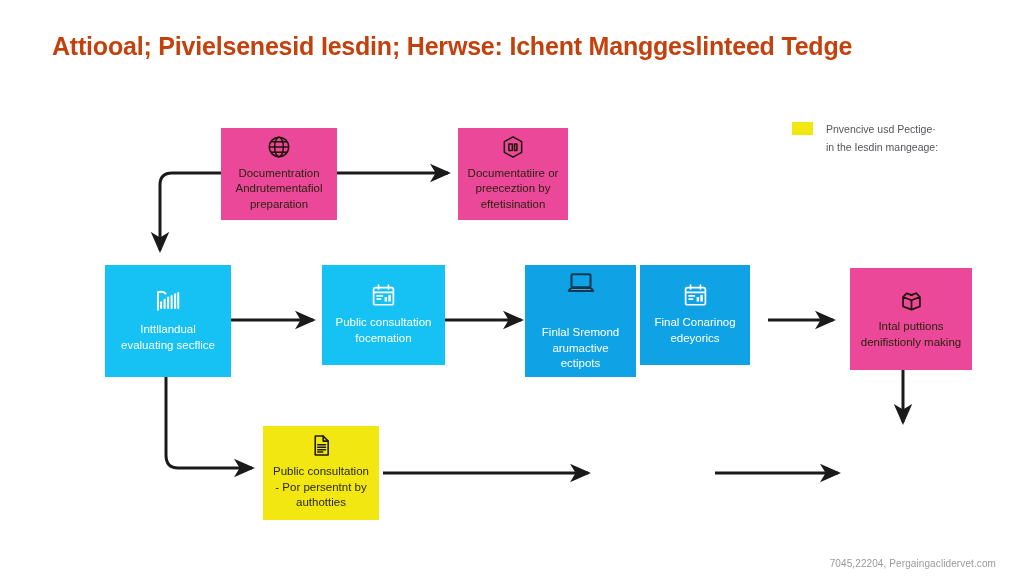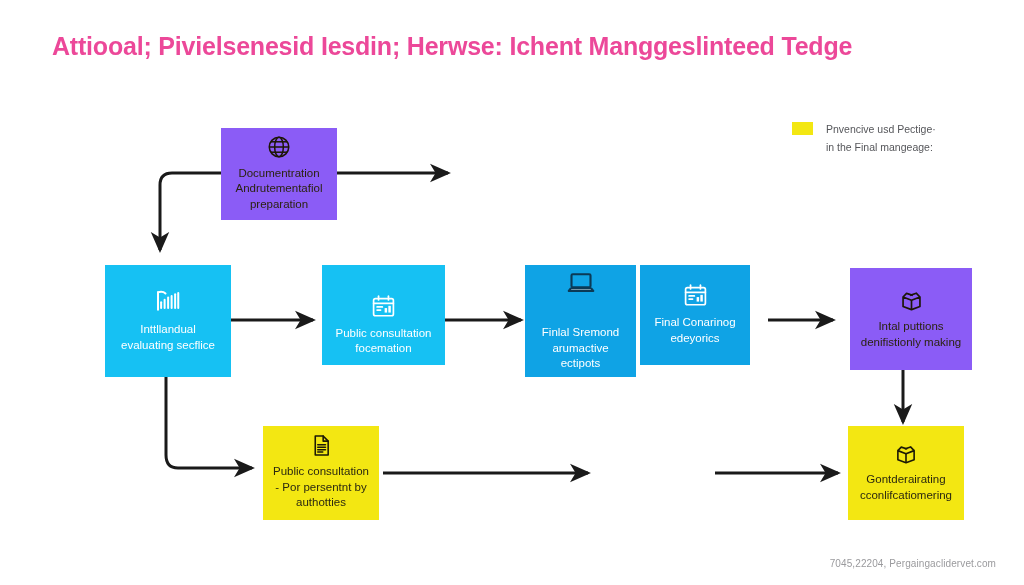--- a/index.html
+++ b/index.html
@@ -20,21 +20,21 @@
     overflow: hidden;
   }
   
   .diagram-title {
     position: absolute;
     left: 52px;
     top: 32px;
     width: 900px;
     font-size: 25px;
     font-weight: 700;
-    color: #ec4899;
+    color: #c2410c;
     letter-spacing: -0.2px;
     white-space: nowrap;
   }
   
   #connectors {
     position: absolute;
     left: 0;
     top: 0;
     width: 1024px;
     height: 585px;
@@ -58,21 +58,21 @@
     margin-bottom: 6px;
   }
   .node .node-label {
     font-size: 11.5px;
     line-height: 1.35;
     font-weight: 400;
     word-break: break-word;
     padding: 0 3px;
   }
   
-  .n-amber  { background: #8b5cf6; }
+  .n-amber  { background: #ec4899; }
   .n-amber  .node-label { color: #2b2310; }
   .n-yellow { background: #F3E712; }
   .n-yellow .node-label { color: #2b2910; }
   .n-cyan   { background: #16C1F3; }
   .n-cyan   .node-label { color: #ffffff; }
   .n-blue   { background: #0FA3E5; }
   .n-blue   .node-label { color: #ffffff; }
 
   
   .legend {
@@ -149,38 +149,48 @@
         <circle cx="12" cy="12" r="9"></circle>
         <ellipse cx="12" cy="12" rx="4" ry="9"></ellipse>
         <line x1="3" y1="12" x2="21" y2="12"></line>
         <line x1="4.4" y1="7.2" x2="19.6" y2="7.2"></line>
         <line x1="4.4" y1="16.8" x2="19.6" y2="16.8"></line>
       </svg>
     </span>
     <div class="node-label">Documentration Andrutementafiol preparation</div>
   </div>
 
+  <div class="node n-amber" style="left:458px; top:128px; width:110px; height:92px;">
+    <span class="node-icon">
+      <svg width="26" height="26" viewBox="0 0 24 24" fill="none" stroke="#1d1606" stroke-width="1.4" stroke-linejoin="round">
+        <path d="M12 2.6 20 7.1 20 16.9 12 21.4 4 16.9 4 7.1 Z"></path>
+        <path d="M8.2 9.2 h3.2 v6 h-3.2 Z"></path>
+        <path d="M13.4 9.2 h2.2 v6 h-2.2 Z"></path>
+      </svg>
+    </span>
+    <div class="node-label">Documentatiire or preeceztion by eftetisination</div>
+  </div>
 
   <div class="node n-cyan" style="left:105px; top:265px; width:126px; height:112px;align-items:center;">
     <span class="node-icon">
       <svg width="30" height="30" viewBox="0 0 24 24" fill="none" stroke="#ffffff" stroke-width="1.6" stroke-linecap="round">
         <path d="M4 5 v14"></path>
         <path d="M4 5 q4 -1 6 1"></path>
         <line x1="6.5" y1="17.5" x2="6.5" y2="13"></line>
         <line x1="9.3" y1="17.5" x2="9.3" y2="11"></line>
         <line x1="12.1" y1="17.5" x2="12.1" y2="9.2"></line>
         <line x1="14.9" y1="17.5" x2="14.9" y2="8"></line>
         <line x1="17.7" y1="17.5" x2="17.7" y2="6.6"></line>
         <line x1="20.2" y1="17.5" x2="20.2" y2="5.6"></line>
       </svg>
     </span>
     <div class="node-label">Inttllandual evaluating secflice</div>
   </div>
 
-  <div class="node n-cyan" style="left:322px; top:265px; width:123px; height:100px;justify-content:flex-end;">
+  <div class="node n-cyan" style="left:322px; top:265px; width:123px; height:100px;">
     <span class="node-icon">
       <svg width="27" height="27" viewBox="0 0 24 24" fill="none" stroke="#ffffff" stroke-width="1.5" stroke-linecap="round">
         <rect x="3.2" y="5" width="17.6" height="15.2" rx="1.6"></rect>
         <line x1="3.2" y1="9.2" x2="20.8" y2="9.2"></line>
         <line x1="7.6" y1="2.8" x2="7.6" y2="6.2"></line>
         <line x1="16.4" y1="2.8" x2="16.4" y2="6.2"></line>
         <line x1="6.3" y1="12.4" x2="11" y2="12.4"></line>
         <line x1="6.3" y1="15.2" x2="9.4" y2="15.2"></line>
         <rect x="13" y="13.4" width="2.2" height="4" fill="#ffffff" stroke="none"></rect>
         <rect x="16.3" y="11.4" width="2.2" height="6" fill="#ffffff" stroke="none"></rect>
@@ -235,35 +245,24 @@
         <line x1="8.4" y1="11.2" x2="15.8" y2="11.2"></line>
         <line x1="8.4" y1="13.6" x2="15.8" y2="13.6"></line>
         <line x1="8.4" y1="16" x2="15.8" y2="16"></line>
         <line x1="8.4" y1="18.3" x2="13.2" y2="18.3"></line>
       </svg>
     </span>
     <div class="node-label">Public consultation - Por persentnt by authotties</div>
   </div>
 
 
-  <div class="node n-yellow" style="left:848px; top:426px; width:116px; height:94px;">
-    <span class="node-icon">
-      <svg width="26" height="26" viewBox="0 0 24 24" fill="none" stroke="#1d1a06" stroke-width="1.5" stroke-linejoin="round">
-        <path d="M4.5 9.8 12 12.6 19.5 9.8 19.5 18.2 12 21 4.5 18.2 Z"></path>
-        <path d="M4.5 9.8 7.6 6.6 13.2 8.3"></path>
-        <path d="M19.5 9.8 16.2 6.4 10.8 8.3"></path>
-        <line x1="12" y1="12.6" x2="12" y2="21"></line>
-      </svg>
-    </span>
-    <div class="node-label">Gontderairating cconlifcatiomering</div>
-  </div>
 
   <div class="legend">
     <div class="legend-swatch"></div>
     <div class="legend-text">
       <span>Pnvencive usd Pectige·</span>
-      <span>in the Final mangeage:</span>
+      <span>in the Iesdin mangeage:</span>
     </div>
   </div>
 
   <div class="footer-note">7045,22204, Pergaingaclidervet.com</div>
 
 </div>
 
 </body></html>

